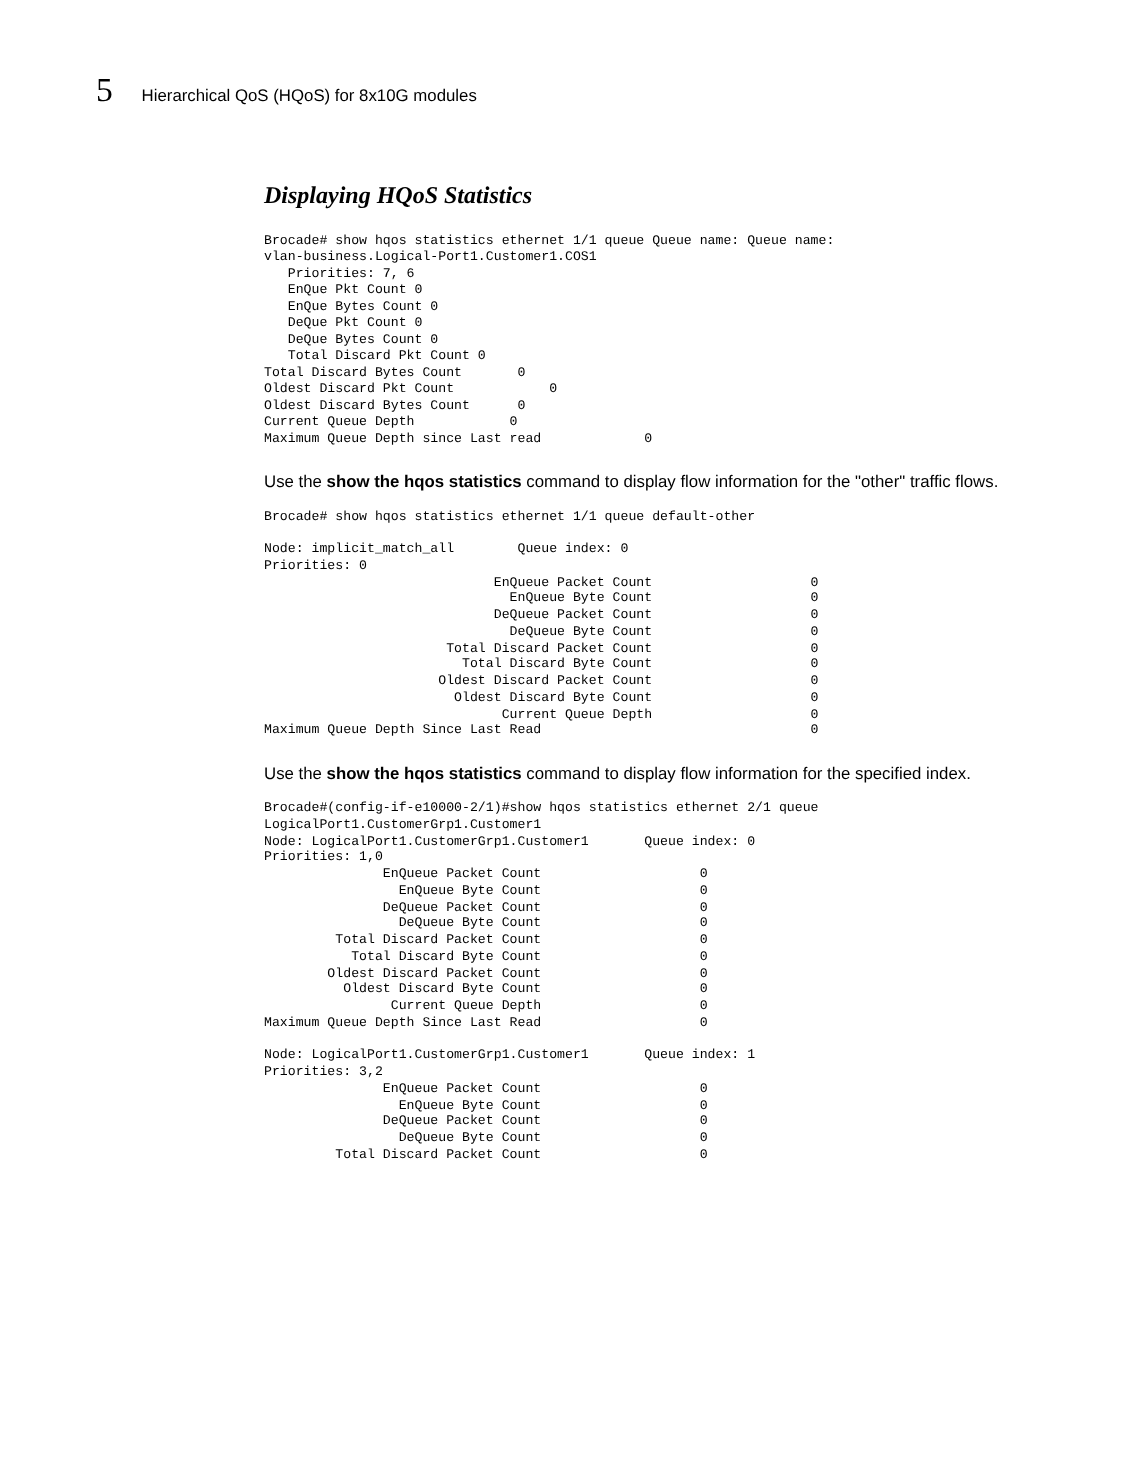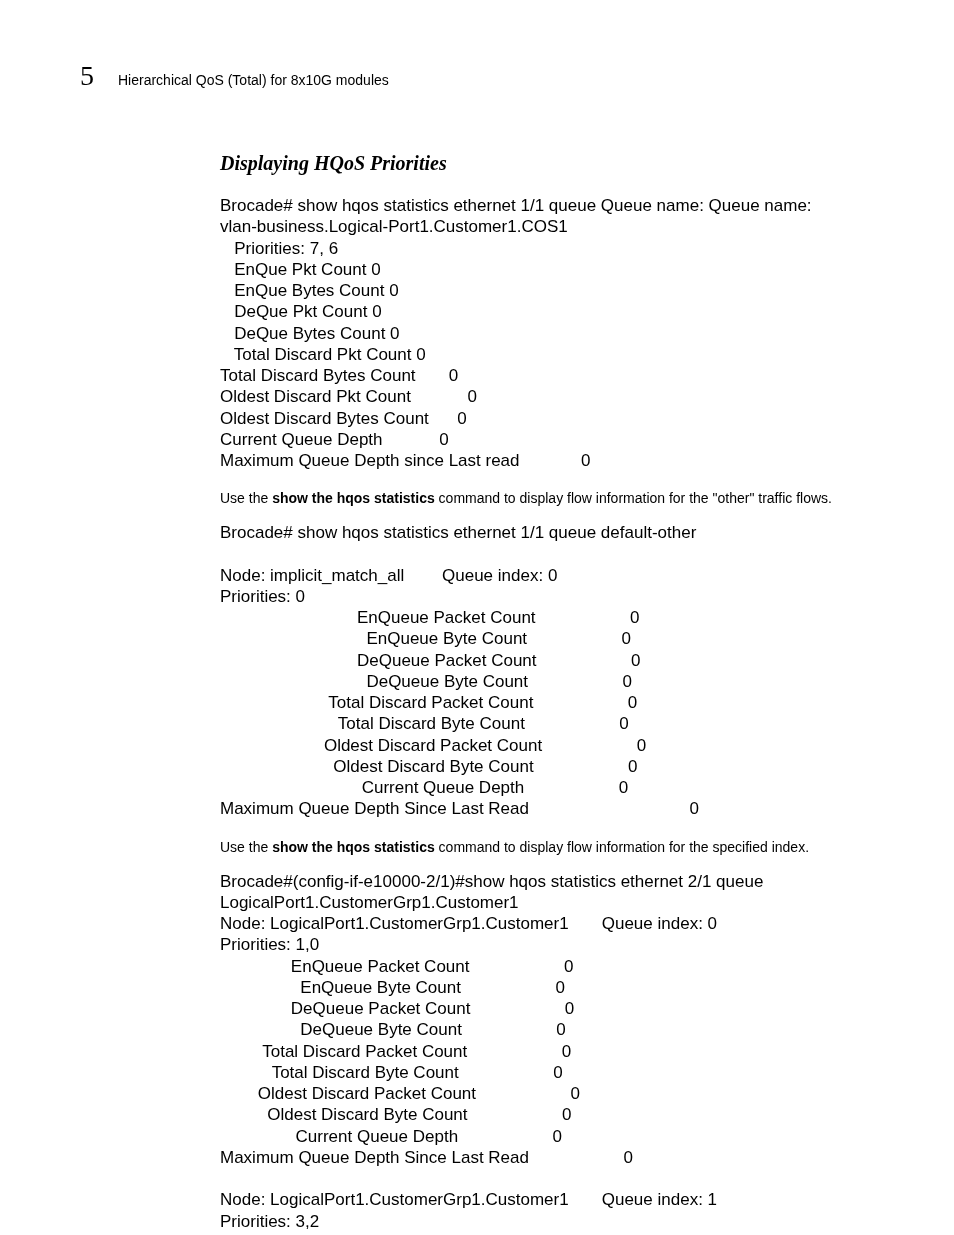--- a/index.html
+++ b/index.html
@@ -38,38 +38,38 @@
     margin: 0 0 20px 0;
   }
   p {
     margin: 0 0 14px 0;
     line-height: 1.35;
   }
   .bold {
     font-weight: bold;
   }
   pre {
-    font-family: Liberation Sans, sans-serif;
-    font-size: 17px;
+    font-family: Liberation Mono, monospace;
+    font-size: 11px;
     line-height: 1.25;
     white-space: pre;
     margin: 12px 0 18px 0;
   }
 </style>
 </head>
 <body>
 
 <div class="header-row">
   <span class="chapter-num">5</span>
-  <span class="header-title">Hierarchical QoS (Total) for 8x10G modules</span>
+  <span class="header-title">Hierarchical QoS (HQoS) for 8x10G modules</span>
 </div>
 
 <div class="content">
 
-  <h2 class="section-title">Displaying HQoS Priorities</h2>
+  <h2 class="section-title">Displaying HQoS Statistics</h2>
 
 
   <pre>Brocade# show hqos statistics ethernet 1/1 queue Queue name: Queue name: 
 vlan-business.Logical-Port1.Customer1.COS1
    Priorities: 7, 6
    EnQue Pkt Count 0
    EnQue Bytes Count 0
    DeQue Pkt Count 0
    DeQue Bytes Count 0
    Total Discard Pkt Count 0

